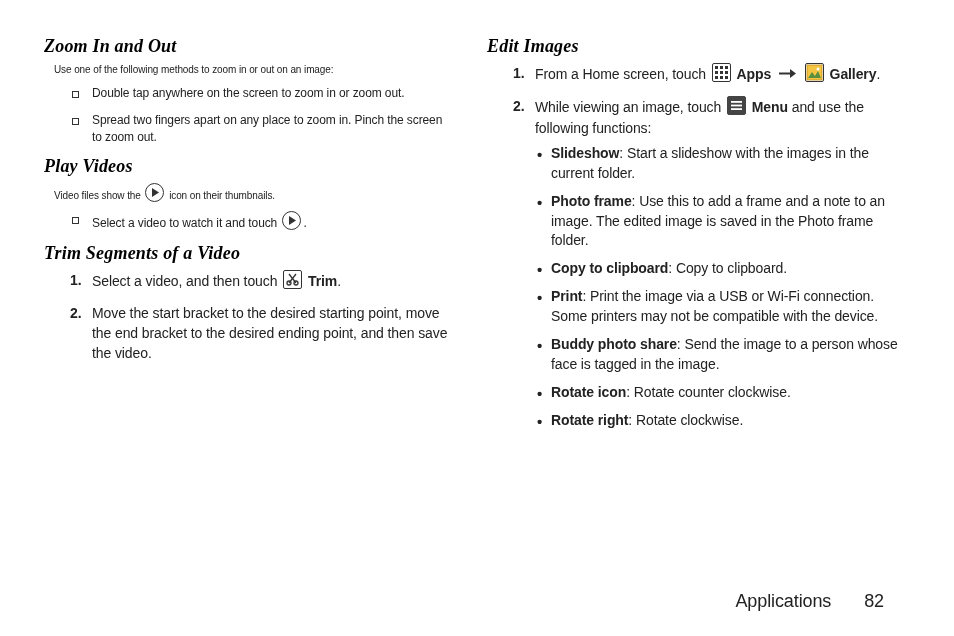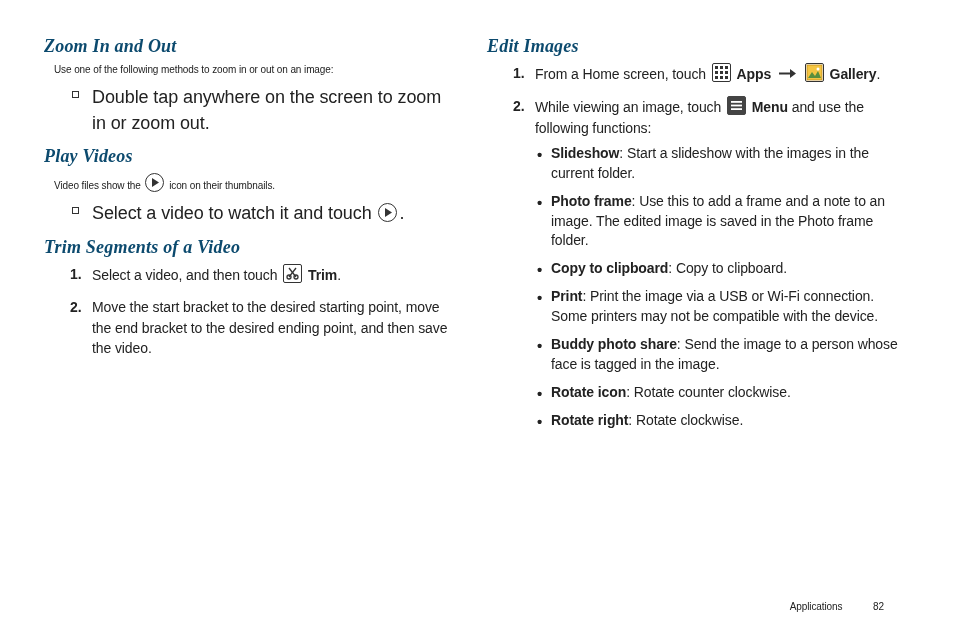--- a/index.html
+++ b/index.html
@@ -21,21 +21,21 @@
   .col {
     width: 50%;
     box-sizing: border-box;
   }
   .col-left { padding-right: 24px; }
   .col-right { padding-left: 10px; }
   h2.section {
     font-family: Georgia, 'Times New Roman', serif;
     font-style: italic;
     font-weight: bold;
-    color: #0c4a6e;
+    color: #000000;
     font-size: 18px;
     margin: 10px 0 6px 0;
     letter-spacing: 0.2px;
   }
   .col-left h2.section:first-child,
   .col-right h2.section:first-child { margin-top: 0; }
   p.intro {
     font-size: 10px;
     line-height: 1.42;
     margin: 4px 0 8px 10px;
@@ -43,21 +43,21 @@
     font-stretch: condensed;
     letter-spacing: -0.1px;
   }
   ul.square {
     list-style: none;
     padding: 0 0 0 28px;
     margin: 4px 0 10px 0;
   }
   ul.square > li {
     position: relative;
-    font-size: 18px;
+    font-size: 12px;
     line-height: 1.42;
     margin: 4px 0 10px 0;
     padding-left: 20px;
     letter-spacing: -0.1px;
   }
   ul.square > li:before {
     content: "";
     position: absolute;
     left: 0;
     top: 6px;
@@ -124,36 +124,37 @@
     margin: 0 2px;
   }
   .icon svg { position: absolute; top: 0; left: 0; width: 100%; height: 100%; }
   .icon.play { border-radius: 50%; }
   .icon.arrow { border: none; width: 20px; }
   .icon.pencil { border: none; width: 20px; }
   .footer {
     position: absolute;
     bottom: 24px;
     right: 70px;
-    font-size: 10px;
+    font-size: 18px;
     letter-spacing: -0.1px;
   }
   .footer .sect { margin-right: 28px; }
 </style>
 </head>
 <body>
 
 <div class="page">
 
   <div class="col col-left">
 
     <h2 class="section">Zoom In and Out</h2>
     <p class="intro">Use one of the following methods to zoom in or out on an image:</p>
     <ul class="square">
       <li>Double tap anywhere on the screen to zoom in or zoom out.</li>
+      <li>Spread two fingers apart on any place to zoom in. Pinch the screen to zoom out.</li>
     </ul>
 
     <h2 class="section">Play Videos</h2>
     <p class="intro">
       <span>Video files show the </span><span class="icon play"><svg viewBox="0 0 17 17">
             <polygon points="6,4 13,8.5 6,13" fill="#333"></polygon>
           </svg></span><span> icon on their thumbnails.</span>
     </p>
     <ul class="square">
       <li>

